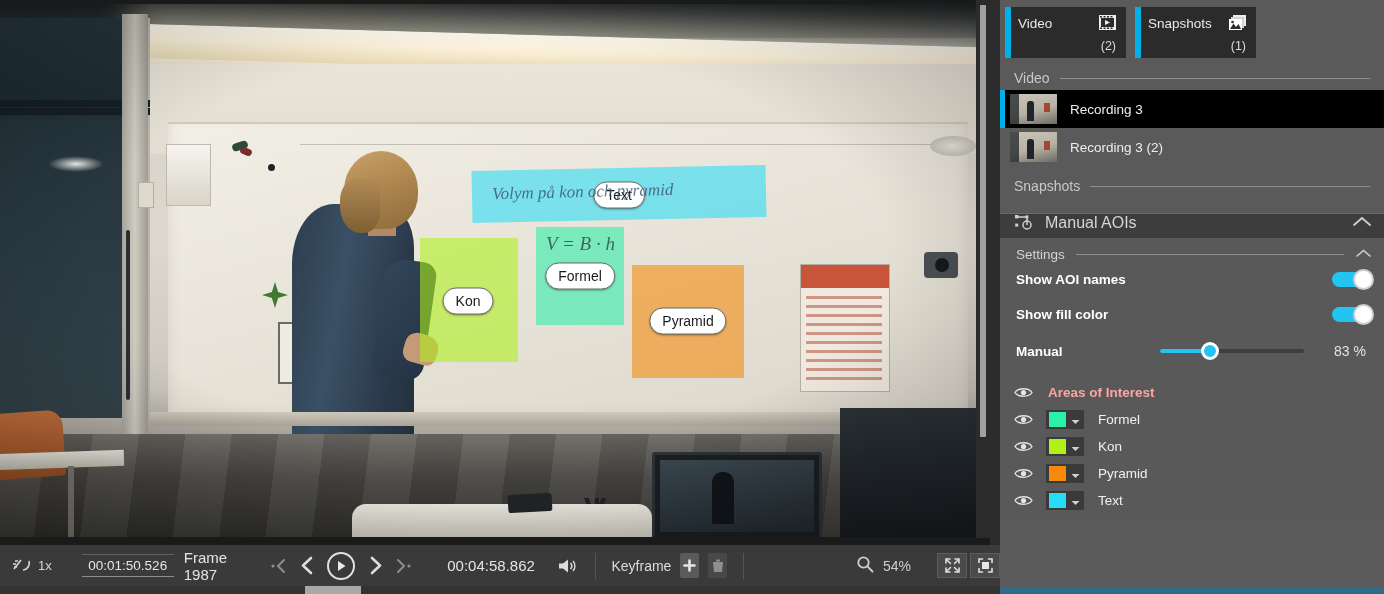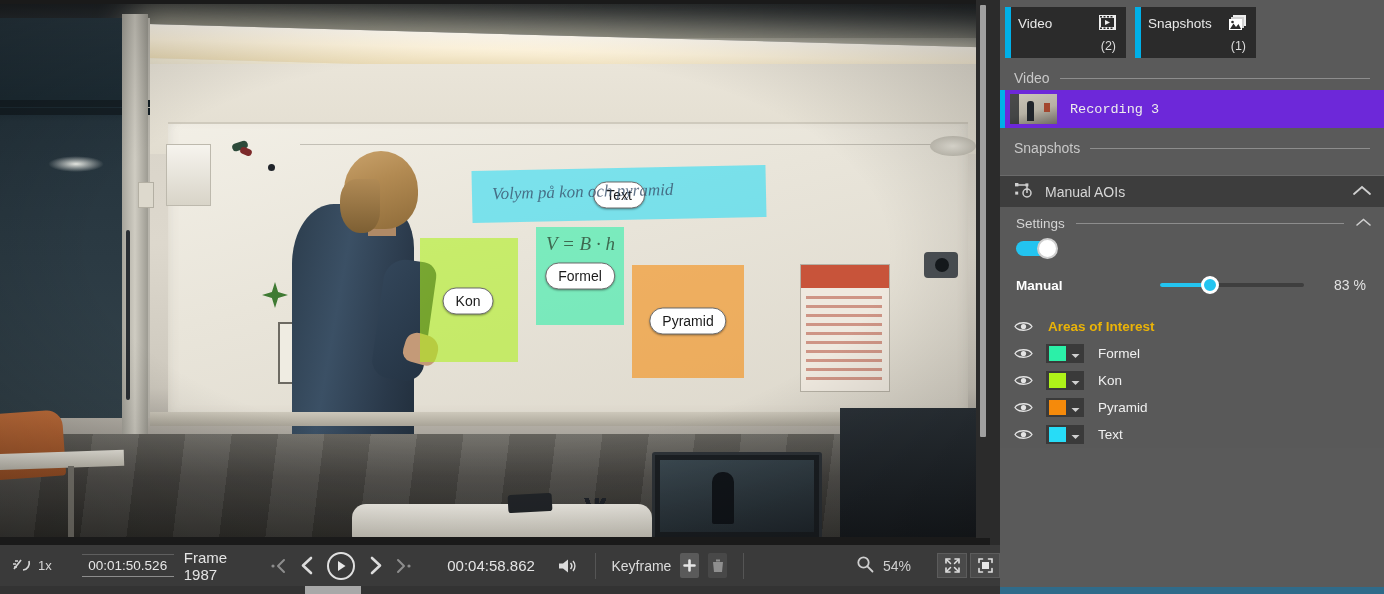--- a/index.html
+++ b/index.html
@@ -340,21 +340,21 @@
   .sec-head {
     display: flex; align-items: center; gap: 10px;
     padding: 0 14px 0 14px; height: 24px; color: #c8c8c8; font-size: 14px;
   }
   .sec-head .rule { flex: 1; height: 1px; background: #8d8d8d; }
 
   .media-row {
     display: flex; align-items: center; gap: 13px;
     height: 38px; padding-left: 10px; position: relative;
   }
-  .media-row.selected { background: #6d28d9; font-family: Liberation Mono, monospace; }
+  .media-row.selected { background: #000000; }
   .media-row.selected::before {
     content: ""; position: absolute; left: 0; top: 0; width: 5px; height: 100%;
     background: #00b0e8;
   }
   .thumb {
     width: 47px; height: 30px; flex: 0 0 47px;
     background: linear-gradient(165deg,#cdc7ba 0%,#b6b1a4 55%,#6e6a62 100%);
     position: relative; overflow: hidden;
   }
   .thumb.dark { background: linear-gradient(165deg,#5a5750 0%,#cdc7ba 45%,#8a857c 100%); }
@@ -365,24 +365,24 @@
   .thumb .t-red {
     position: absolute; right: 7px; top: 9px; width: 6px; height: 9px; background: #a3472f;
   }
   .thumb .t-dark-l {
     position: absolute; left: 0; top: 0; width: 9px; height: 100%;
     background: rgba(30,34,38,0.75);
   }
   .media-label { font-size: 13.5px; color: #ededed; }
 
   #aoi-head {
-    display: flex; align-items: center; gap: 11px;
-    height: 32px; padding: 0 12px 0 14px;
+    display: flex; gap: 11px;
+    height: 25px; padding: 0 12px 0 14px;
     background: #3d3d3d; border-top: 1px solid #6a6a6a;
-    color: #d6d6d6; font-size: 14px;
+    color: #d6d6d6; font-size: 16px;
     margin-top: 15px;
   }
   #aoi-head .spacer { flex: 1; }
 
   #aoi-body { background: #595959; padding: 0 0 0 0; }
   .settings-head {
     display: flex; align-items: center; gap: 11px;
     padding: 9px 12px 0 16px; color: #d4d4d4; font-size: 13.5px;
   }
   .settings-head .rule { flex: 1; height: 1px; background: #8d8d8d; }
@@ -416,21 +416,21 @@
     position: absolute; left: 41px; top: -7px;
     width: 18px; height: 18px; border-radius: 50%;
     background: #23c4f0; border: 3px solid #ffffff;
   }
   .slider-val { margin-left: 30px; font-size: 14px; color: #e2e2e2; }
 
   .aoi-list { padding-top: 9px; }
   .aoi-row { display: flex; align-items: center; height: 27px; padding-left: 12px; }
   .eye { width: 22px; display: flex; align-items: center; justify-content: center; }
   .aoi-group-label {
-    margin-left: 14px; font-size: 13.5px; color: #eab308; font-weight: bold;
+    margin-left: 14px; font-size: 13.5px; color: #fca5a5; font-weight: bold;
   }
   .swatch-box {
     margin-left: 12px; display: flex; align-items: center;
     background: #3a3a3a; height: 19px; padding: 0 4px 0 3px; gap: 5px;
   }
   .swatch { width: 17px; height: 15px; }
   .aoi-name { margin-left: 14px; font-size: 13.5px; color: #f0f0f0; }
   #bottom-bar {
     position: absolute; left: 0; bottom: 0; width: 384px; height: 7px;
     background: #2f6b8a;
@@ -669,20 +669,28 @@
 
     <div class="media-row selected">
       <div class="thumb">
         <div class="t-dark-l"></div>
           <div class="t-person"></div>
           <div class="t-red"></div>
       </div>
       <span class="media-label">Recording 3</span>
     </div>
 
+    <div class="media-row">
+      <div class="thumb">
+        <div class="t-dark-l"></div>
+          <div class="t-person"></div>
+          <div class="t-red"></div>
+      </div>
+      <span class="media-label">Recording 3 (2)</span>
+    </div>
 
     <div class="sec-head" style="margin-top:8px">
       <span>Snapshots</span>
       <span class="rule"></span>
     </div>
 
 
     <div id="aoi-head">
       <span>
         <svg width="20" height="17" viewBox="0 0 20 17">
@@ -708,25 +716,32 @@
         <span>Settings</span>
         <span class="rule"></span>
         <span>
           <svg width="17" height="11" viewBox="0 0 17 11">
             <path d="M2 8 L8.5 2.5 L15 8" stroke="#cfcfcf" stroke-width="1.6" fill="none" stroke-linecap="round"></path>
           </svg>
         </span>
       </div>
 
       <div class="setting-row">
+        <span class="setting-label">Show AOI names</span>
         <div class="toggle">
           <div class="knob"></div>
         </div>
       </div>
 
+      <div class="setting-row">
+        <span class="setting-label">Show fill color</span>
+        <div class="toggle">
+          <div class="knob"></div>
+        </div>
+      </div>
 
       <div class="slider-row">
         <span class="setting-label">Manual</span>
         <div class="slider-track">
           <div class="slider-fill"></div>
           <div class="slider-thumb"></div>
         </div>
         <span class="slider-val">83 %</span>
       </div>
 

